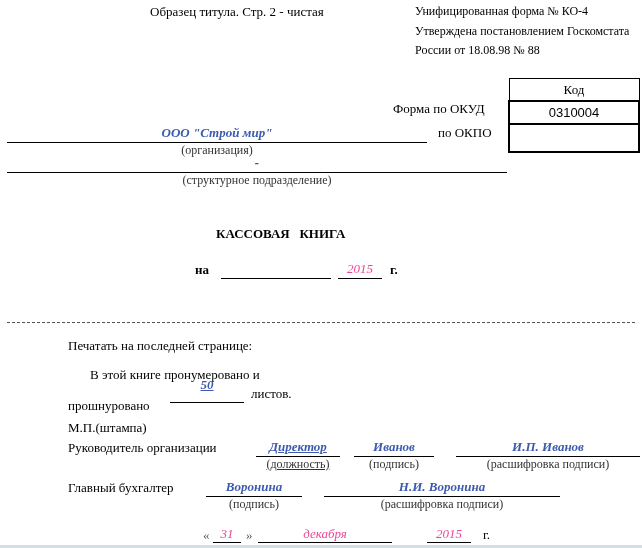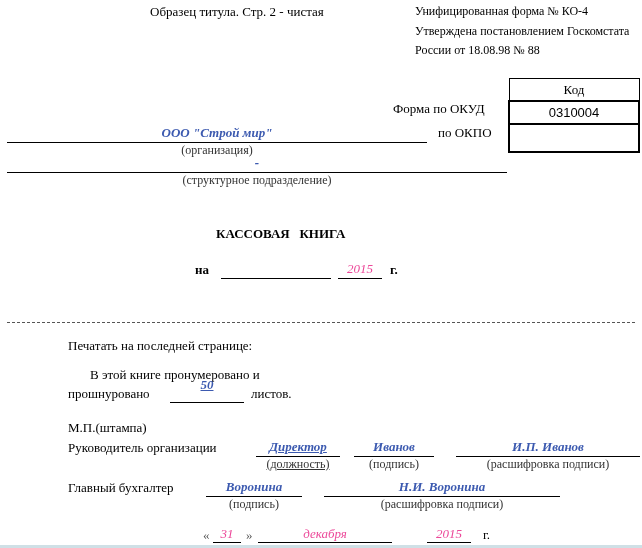--- a/index.html
+++ b/index.html
@@ -56,21 +56,21 @@
 <div class="abs t13" style="left:221px;top:262px;width:110px;"></div>
 <div class="line" style="left:221px;top:278px;width:110px;"></div>
 <div class="abs t13 bluei center" style="left:338px;top:261px;width:44px;">2015</div>
 <div class="line" style="left:338px;top:278px;width:44px;"></div>
 <div class="abs t13" style="left:390px;top:262px;font-weight:bold;">г.</div>
 
 <div class="dashed"></div>
 
 <div class="abs t13" style="left:68px;top:338px;">Печатать на последней странице:</div>
 <div class="abs t13" style="left:90px;top:367px;">В этой книге пронумеровано и</div>
-<div class="abs t13" style="left:68px;top:386px;">прошнуровано</div>
+<div class="abs t13" style="left:68px;top:398px;">прошнуровано</div>
 <div class="abs t13 blue center" style="left:170px;top:377px;width:74px;text-decoration:underline;">50</div>
 <div class="line" style="left:170px;top:402px;width:74px;"></div>
 <div class="abs t13" style="left:251px;top:386px;">листов.</div>
 <div class="abs t13" style="left:68px;top:420px;">М.П.(штампа)</div>
 
 <div class="abs t13" style="left:68px;top:440px;">Руководитель организации</div>
 <div class="abs t13 blue center" style="left:256px;top:439px;width:84px;text-decoration:underline;">Директор</div>
 <div class="line" style="left:256px;top:456px;width:84px;"></div>
 <div class="abs tiny" style="left:256px;top:457px;width:84px;text-decoration:underline;">(должность)</div>
 <div class="abs t13 blue center" style="left:354px;top:439px;width:80px;">Иванов</div>

